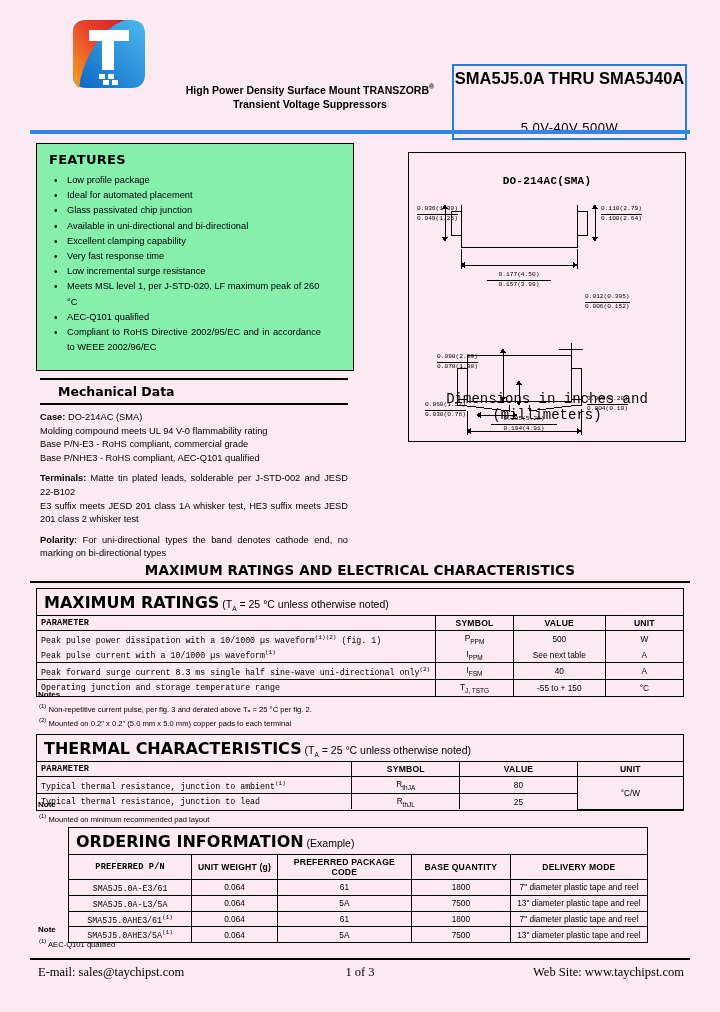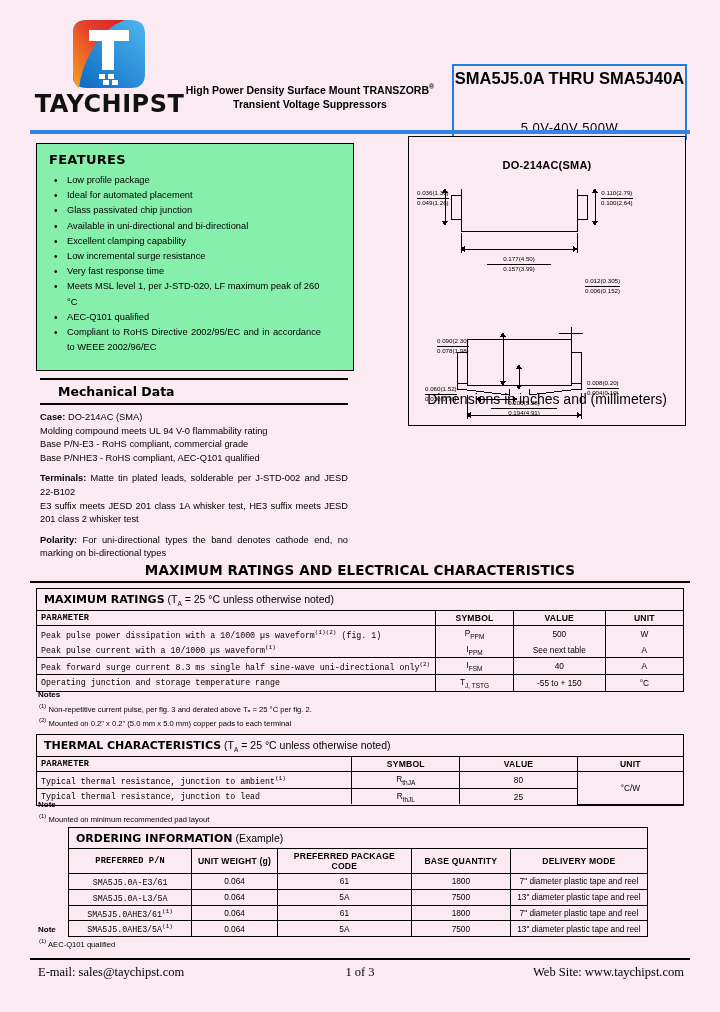--- a/index.html
+++ b/index.html
@@ -52,41 +52,41 @@
   
   .mech { position:absolute; left:40px; top:378px; width:308px; }
   .mech-title-wrap { border-top:2px solid #000; border-bottom:2.5px solid #000; padding:2px 0 3px 18px; }
   .mech-title { font-size:12.5px; font-weight:bold; font-family:"DejaVu Sans", sans-serif; }
   .mech-body { padding-top:6px; font-size:9.3px; line-height:13.6px; }
   .mech-body p { margin:0 0 7px 0; text-align:justify; }
   .mech-body b { font-weight:bold; }
 
   
   .pkg {
-    position:absolute; left:408px; top:136px; width:278px; height:290px;
-    border:1.5px solid #000; background:#fbeaf2;
+    position:absolute; left:408px; top:152px; width:278px; height:290px;
+    border:1.5px solid #000; background:#fbeaf2;font-family:Liberation Mono, monospace;
   }
   .pkg-title { position:absolute; left:0; right:0; top:22px; text-align:center;
                font-size:11px; font-weight:bold; letter-spacing:0.2px; }
   .pkg svg { position:absolute; left:0; top:0; }
   .pkg-caption { position:absolute; left:0; right:0; bottom:18px; text-align:center;
                  font-size:14px; }
 
   
   .banner {
     position:absolute; left:30px; top:562px; width:660px;
     text-align:center; font-size:13.5px; font-weight:bold;
     border-bottom:2.5px solid #000; padding-bottom:3px; letter-spacing:0.1px;
     font-family:"DejaVu Sans", sans-serif;
   }
 
   
   .tbl-box { position:absolute; border:1.5px solid #000; background:#fbeaf2; }
   .tbl-head { padding:4px 6px 3px 7px; font-size:10.5px; }
-  .tbl-head b { font-weight:bold; font-size:11px; font-family:"DejaVu Sans", sans-serif; }
+  .tbl-head b { font-weight:bold; font-size:16px; font-family:"DejaVu Sans", sans-serif; }
   table { border-collapse:collapse; width:100%; font-size:8.3px; }
   table th, table td { border:1px solid #000; padding:2px 4px; }
   table th { font-weight:bold; font-size:8.6px; text-align:center; letter-spacing:0.2px; }
   td.c { text-align:center; }
   td.l { text-align:left; }
   .nb-l { border-left:none !important;font-family:Liberation Mono, monospace; }
   .nb-r { border-right:none !important; }
   .nb-t { border-top:none !important; }
   .nb-b { border-bottom:none !important; }
 
@@ -124,21 +124,20 @@
           </linearGradient>
         </defs>
         <path d="M4,14 Q4,2 18,2 L62,2 Q76,2 76,16 L76,56 Q76,70 62,70 L18,70 Q4,70 4,58 Z" fill="url(#gBlue)"></path>
         <path d="M4,16 Q4,2 18,2 L56,2 Q34,10 22,34 Q12,52 10,70 Q4,66 4,54 Z" fill="url(#gRed)"></path>
         <path d="M20,12 L60,12 L60,23 L45,23 L45,52 L33,52 L33,23 L20,23 Z" fill="#ffffff"></path>
         <rect x="30" y="56" width="6" height="5" fill="#ffffff"></rect>
         <rect x="39" y="56" width="6" height="5" fill="#ffffff"></rect>
         <rect x="34" y="62" width="6" height="5" fill="#ffffff"></rect>
         <rect x="43" y="62" width="6" height="5" fill="#ffffff"></rect>
       </svg>
-      <div class="logo-text">TAYCHIPST</div>
     </div>
 
     <div class="subtitle">
       <span>High Power Density Surface Mount TRANSZORB</span><sup>®</sup><br>
       <span>Transient Voltage Suppressors</span>
     </div>
 
     <div class="title-box">
       <div class="title-main">SMA5J5.0A  THRU  SMA5J40A</div>
       <div class="title-sub">5.0V-40V    500W</div>
@@ -147,22 +146,22 @@
   <div class="header-rule"></div>
 
   <div class="features">
     <h2>FEATURES</h2>
     <ul>
       <li>Low profile package</li>
       <li>Ideal for automated placement</li>
       <li>Glass passivated chip junction</li>
       <li>Available in uni-directional and bi-directional</li>
       <li>Excellent clamping capability</li>
+      <li>Very fast response time</li>
       <li>Low incremental surge resistance</li>
-      <li>Very fast response time</li>
       <li>Meets MSL level 1, per J-STD-020, LF maximum peak of 260 °C</li>
       <li>AEC-Q101 qualified</li>
       <li class="justify">Compliant to RoHS Directive 2002/95/EC and in accordance to WEEE 2002/96/EC</li>
     </ul>
   </div>
 
   <div class="mech">
     <div class="mech-title-wrap">
       <span class="mech-title">Mechanical Data</span>
     </div>

